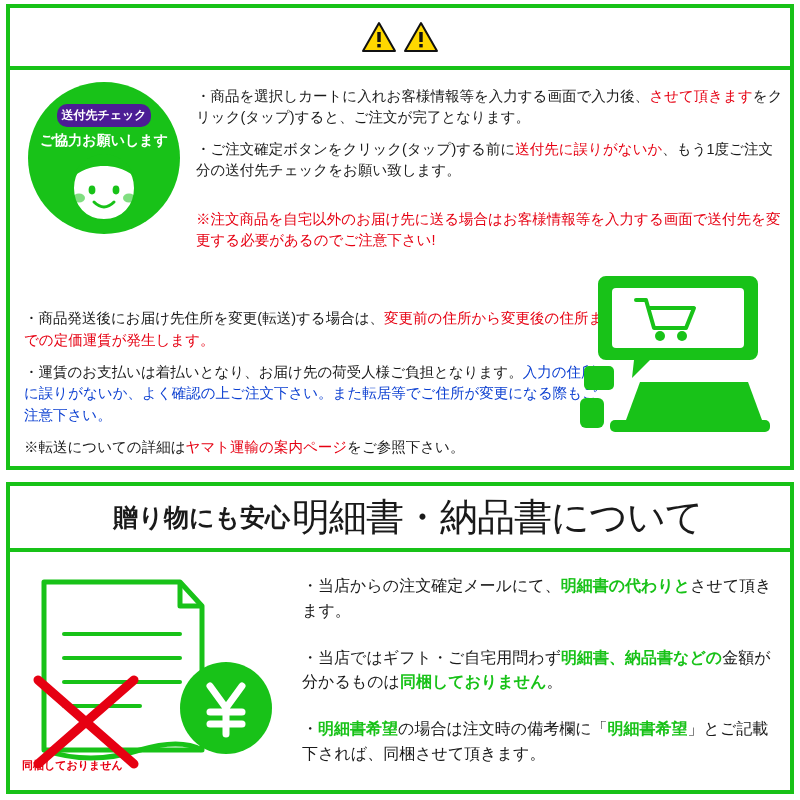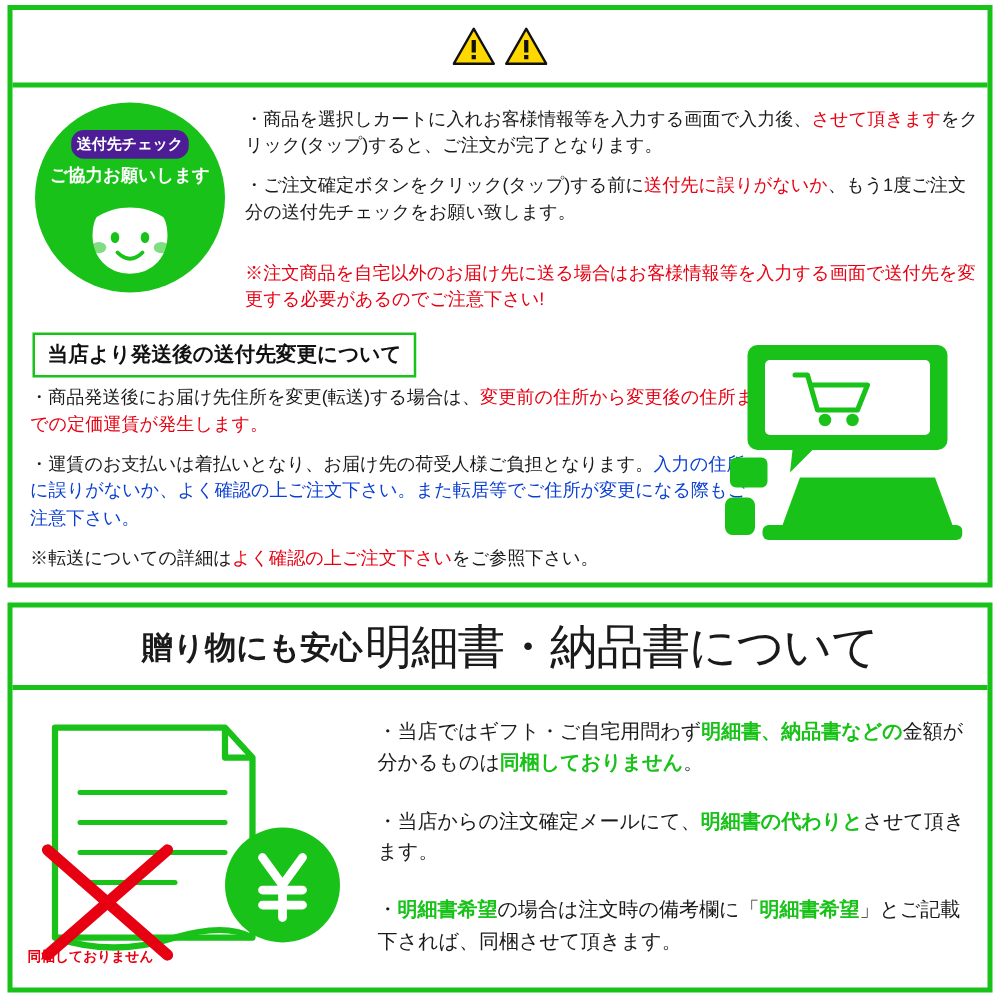--- a/index.html
+++ b/index.html
@@ -229,26 +229,25 @@
         </svg>
       </div>
     </div>
 
     <div class="notes">
       <div class="note">・商品を選択しカートに入れお客様情報等を入力する画面で入力後、<span style="color:#e60012;">させて頂きます</span>をクリック(タップ)すると、ご注文が完了となります。</div>
       <div class="note">・ご注文確定ボタンをクリック(タップ)する前に<span style="color:#e60012;">送付先に誤りがないか</span>、もう1度ご注文分の送付先チェックをお願い致します。</div>
       <div class="note kome">※注文商品を自宅以外のお届け先に送る場合はお客様情報等を入力する画面で送付先を変更する必要があるのでご注意下さい!</div>
     </div>
 
-    <div class="section-label">当店より発送後の送付先変更について</div>
 
     <div class="lower-notes">
       <div class="note">・商品発送後にお届け先住所を変更(転送)する場合は、<span style="color:#e60012;">変更前の住所から変更後</span><span style="color:#e60012;">の住所までの定価運賃が発生します。</span></div>
       <div class="note">・運賃のお支払いは着払いとなり、お届け先の荷受人様ご負担となります。<span style="color:#0b3fd1;">入力の住所に誤りがないか、よく確認の上ご注文下さい。また転居等でご住所</span><span style="color:#0b3fd1;">が変更になる際もご注意下さい。</span></div>
-      <div class="note">※転送についての詳細は<span style="color:#e60012;">よく確認の上ご注文下さい</span>をご参照下さい。</div>
+      <div class="note">※転送についての詳細は<span style="color:#e60012;">ヤマト運輸の案内ページ</span>をご参照下さい。</div>
     </div>
 
     <div class="laptop">
       <svg width="190" height="175" viewBox="0 0 190 175">
 
         <path d="M26 6 H170 A8 8 0 0 1 178 14 V82 A8 8 0 0 1 170 90 H70 L52 108 L54 90 H26 A8 8 0 0 1 18 82 V14 A8 8 0 0 1 26 6 Z" fill="#18c218"></path>
         <rect x="32" y="18" width="132" height="60" rx="4" fill="#ffffff"></rect>
 
         <g stroke="#18c218" stroke-width="4" fill="none" stroke-linecap="round" stroke-linejoin="round">
           <path d="M56 30 H66 L74 58 H106 L114 38 H70"></path>
@@ -296,19 +295,19 @@
 
         <g stroke="#e60012" stroke-width="9" stroke-linecap="round">
           <line x1="8" y1="120" x2="104" y2="204"></line>
           <line x1="104" y1="120" x2="8" y2="204"></line>
         </g>
       </svg>
     </div>
     <div class="doc-caption">同梱しておりません</div>
 
     <div class="statement-notes">
+      <div class="note">・当店からの注文確定メールにて、<span style="color:#18c218;font-weight:bold;">明細書の代わりと</span>させて頂きます。</div>
       <div class="note">・当店ではギフト・ご自宅用問わず<span style="color:#18c218;font-weight:bold;">明細書、納品書などの</span>金額が分かるものは<span style="color:#18c218;font-weight:bold;">同梱しておりません</span>。</div>
-      <div class="note">・当店からの注文確定メールにて、<span style="color:#18c218;font-weight:bold;">明細書の代わりと</span>させて頂きます。</div>
       <div class="note">・<span style="color:#18c218;font-weight:bold;">明細書希望</span>の場合は注文時の備考欄に「<span style="color:#18c218;font-weight:bold;">明細書希望</span>」とご記載下されば、同梱させて頂きます。</div>
     </div>
   </div>
 
 </div>
 
 </body></html>

